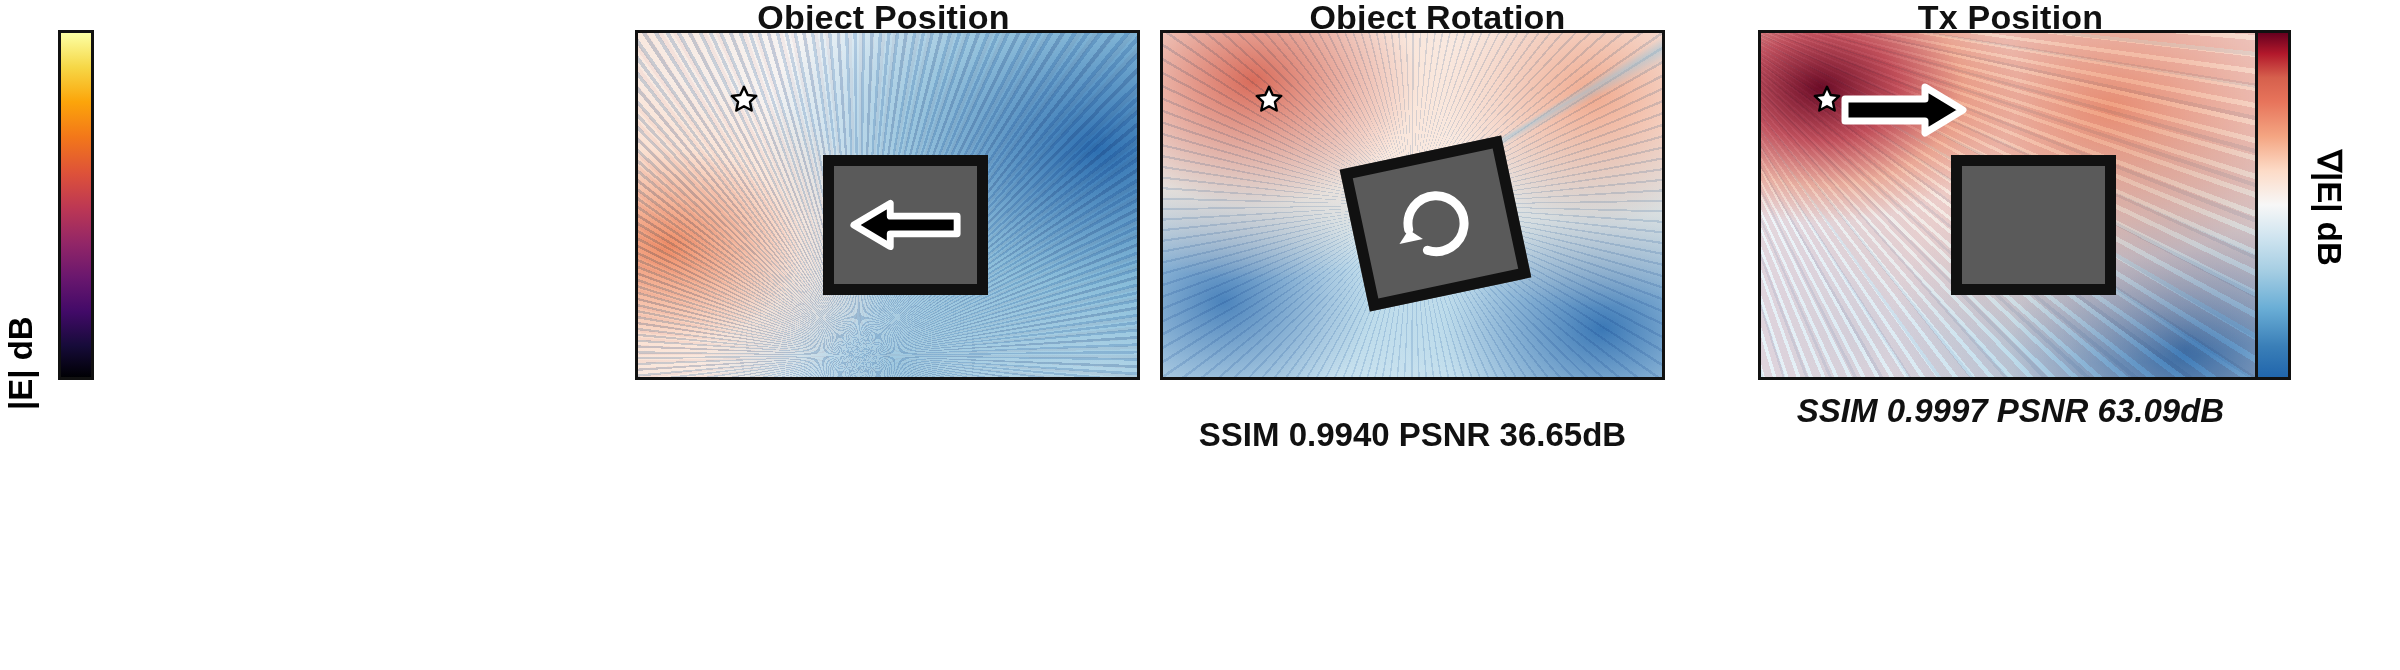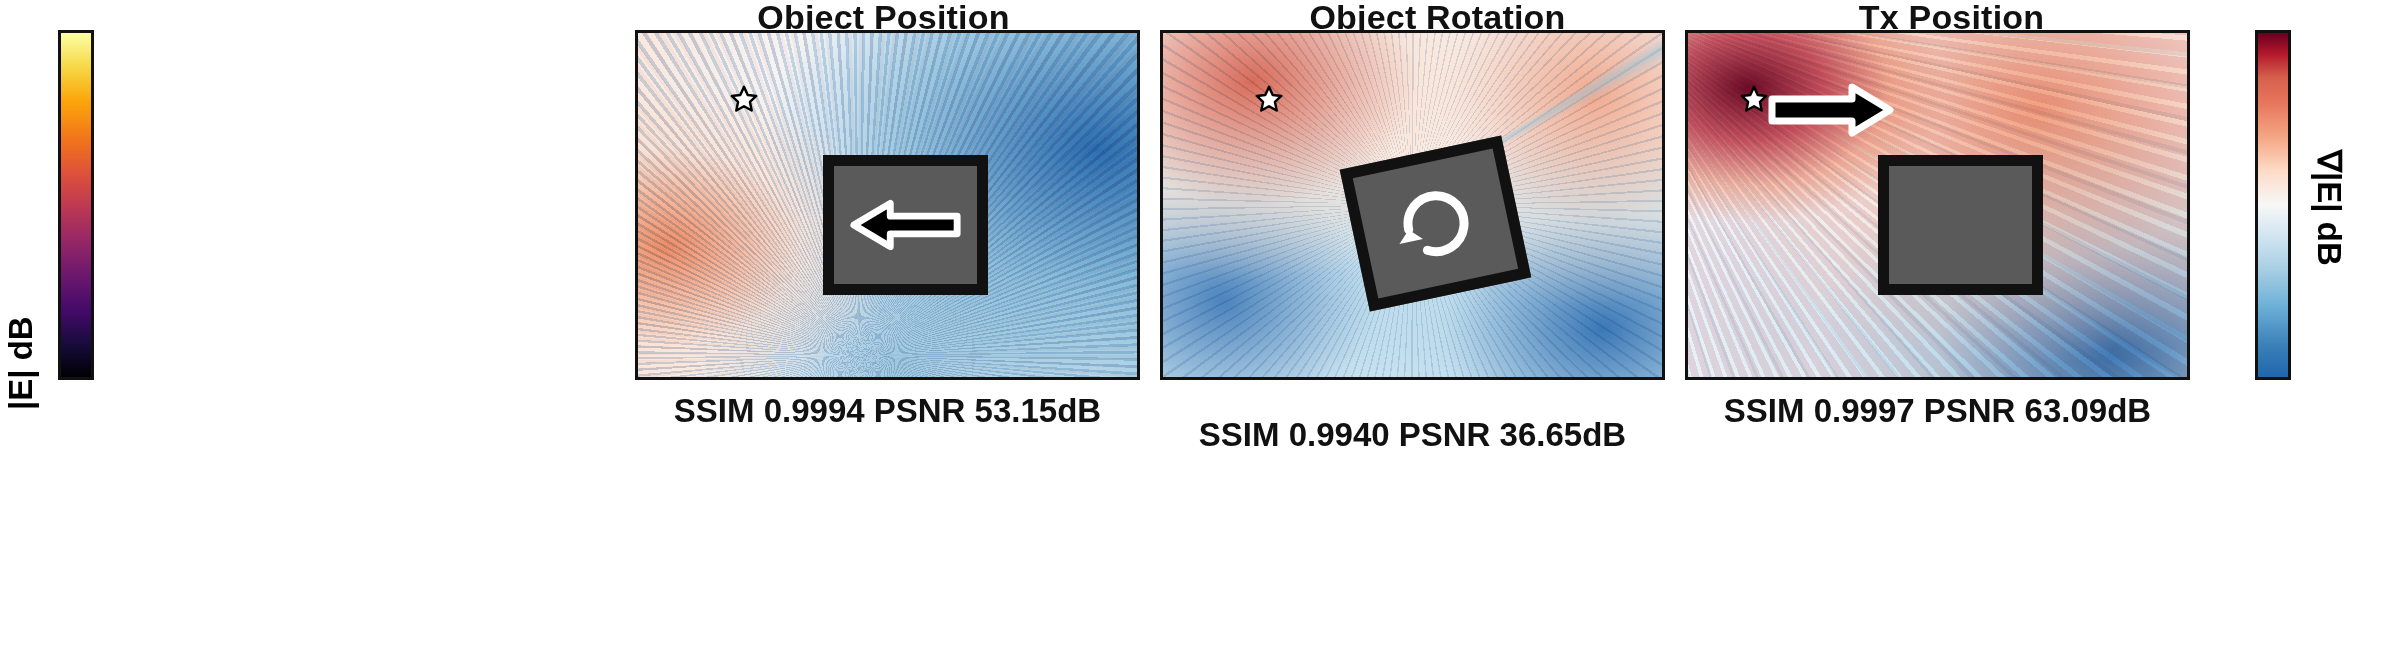--- a/index.html
+++ b/index.html
@@ -122,21 +122,20 @@
         <path d="M12 1.6l3.2 6.9 7.3.9-5.4 5.1 1.5 7.4L12 18.2 5.4 21.9l1.5-7.4L1.5 9.4l7.3-.9z" fill="#ffffff" stroke="#000000" stroke-width="2.1" stroke-linejoin="round"></path>
       </svg>
       <div class="obj" style="left:185px;top:122px;width:165px;height:140px;border-color:#111;">
         <div class="obj-icon">
           <svg width="118" height="62" viewBox="0 0 120 62">
             <path d="M44 9 L44 22 L112 22 L112 40 L44 40 L44 53 L7 31 Z" fill="#000000" stroke="#ffffff" stroke-width="7" stroke-linejoin="round"></path>
           </svg>
         </div>
       </div>
     </div>
-    <div class="metric" style="top:392px;left:-20px;width:545px;">SSIM 0.9994 PSNR 53.15dB</div>
   </div>
 
   <div class="panel" style="left:1160px;width:555px;height:400px;">
     <div class="panel-title">Object Rotation</div>
     <div class="axes" style="top:30px;width:505px;height:350px;">
       <div class="field">
         <div class="rdbu-base"></div>
         <div class="rdbu-lobes" style="background:
             radial-gradient(ellipse 330px 250px at 18% 14%, rgba(214,96,77,.92) 0%, rgba(253,219,199,.5) 50%, rgba(247,247,247,0) 80%),
             radial-gradient(ellipse 300px 260px at 86% 18%, rgba(239,138,98,.70) 0%, rgba(253,219,199,.35) 50%, rgba(247,247,247,0) 82%),
@@ -157,21 +156,21 @@
           <svg width="100" height="100" viewBox="0 0 100 100">
             <path d="M22 50 A28 28 0 1 1 36 74" fill="none" stroke="#ffffff" stroke-width="9" stroke-linecap="round"></path>
             <path d="M22 50 L10 62 L34 62 Z" fill="#ffffff"></path>
           </svg>
         </div>
       </div>
     </div>
     <div class="metric" style="top:392px;left:-20px;width:545px;margin-top:24px;">SSIM 0.9940  PSNR 36.65dB</div>
   </div>
 
-  <div class="panel" style="left:1685px;width:505px;height:400px;padding-left:28px;">
+  <div class="panel" style="left:1758px;width:505px;height:400px;">
     <div class="panel-title">Tx Position</div>
     <div class="axes" style="top:30px;width:505px;height:350px;">
       <div class="field">
         <div class="rdbu-base"></div>
         <div class="rdbu-lobes" style="background:
             radial-gradient(ellipse 220px 150px at 12% 16%, rgba(103,0,31,.95) 0%, rgba(178,24,43,.7) 35%, rgba(239,138,98,.45) 65%, rgba(253,219,199,0) 90%),
             radial-gradient(ellipse 430px 300px at 70% 22%, rgba(239,138,98,.80) 0%, rgba(253,219,199,.45) 50%, rgba(247,247,247,0) 85%),
             radial-gradient(ellipse 350px 280px at 85% 92%, rgba(33,102,172,.88) 0%, rgba(146,197,222,.5) 50%, rgba(247,247,247,0) 85%),
             radial-gradient(ellipse 260px 240px at 20% 88%, rgba(209,229,240,.7) 0%, rgba(247,247,247,0) 80%);"></div>
         <div class="rdbu-fringes" style="background:repeating-conic-gradient(from 0deg at 13% 17%,
@@ -180,19 +179,19 @@
             rgba(33,102,172,.25) 0deg .4deg, rgba(255,255,255,0) .4deg 3deg);opacity:.35;"></div>
       </div>
       <svg class="star" style="left:52px;top:52px;width:28px;height:28px;" viewBox="0 0 24 24">
         <path d="M12 1.6l3.2 6.9 7.3.9-5.4 5.1 1.5 7.4L12 18.2 5.4 21.9l1.5-7.4L1.5 9.4l7.3-.9z" fill="#ffffff" stroke="#000000" stroke-width="2.1" stroke-linejoin="round"></path>
       </svg>
       <svg style="position:absolute;left:78px;top:48px;" width="130" height="58" viewBox="0 0 130 58">
         <path d="M6 18 L86 18 L86 6 L124 29 L86 52 L86 40 L6 40 Z" fill="#000000" stroke="#ffffff" stroke-width="7" stroke-linejoin="round"></path>
       </svg>
       <div class="obj" style="left:190px;top:122px;width:165px;height:140px;border-color:#111;"></div>
     </div>
-    <div class="metric" style="top:392px;left:-20px;width:545px;">SSIM 0.9997  PSNR 63.09dB</div>
+    <div class="metric" style="top:392px;left:-20px;width:545px;font-style:italic;">SSIM 0.9997  PSNR 63.09dB</div>
   </div>
 
   <div class="cbar cbar-rdbu" style="left:2255px;top:30px;width:36px;height:350px;"></div>
   <div class="cbar-label right" style="left:2310px;top:150px;height:260px;">∇|E| dB</div>
 
 </div>
 
 </body></html>

